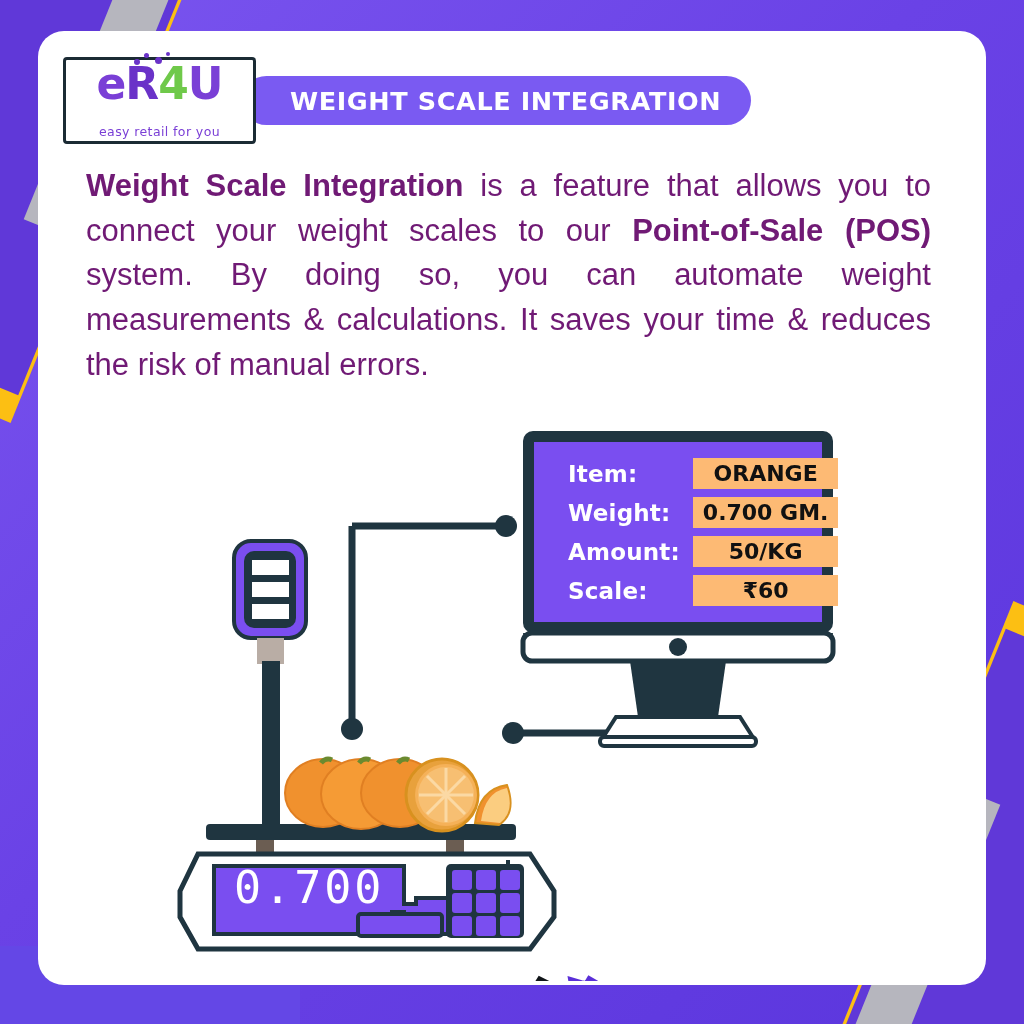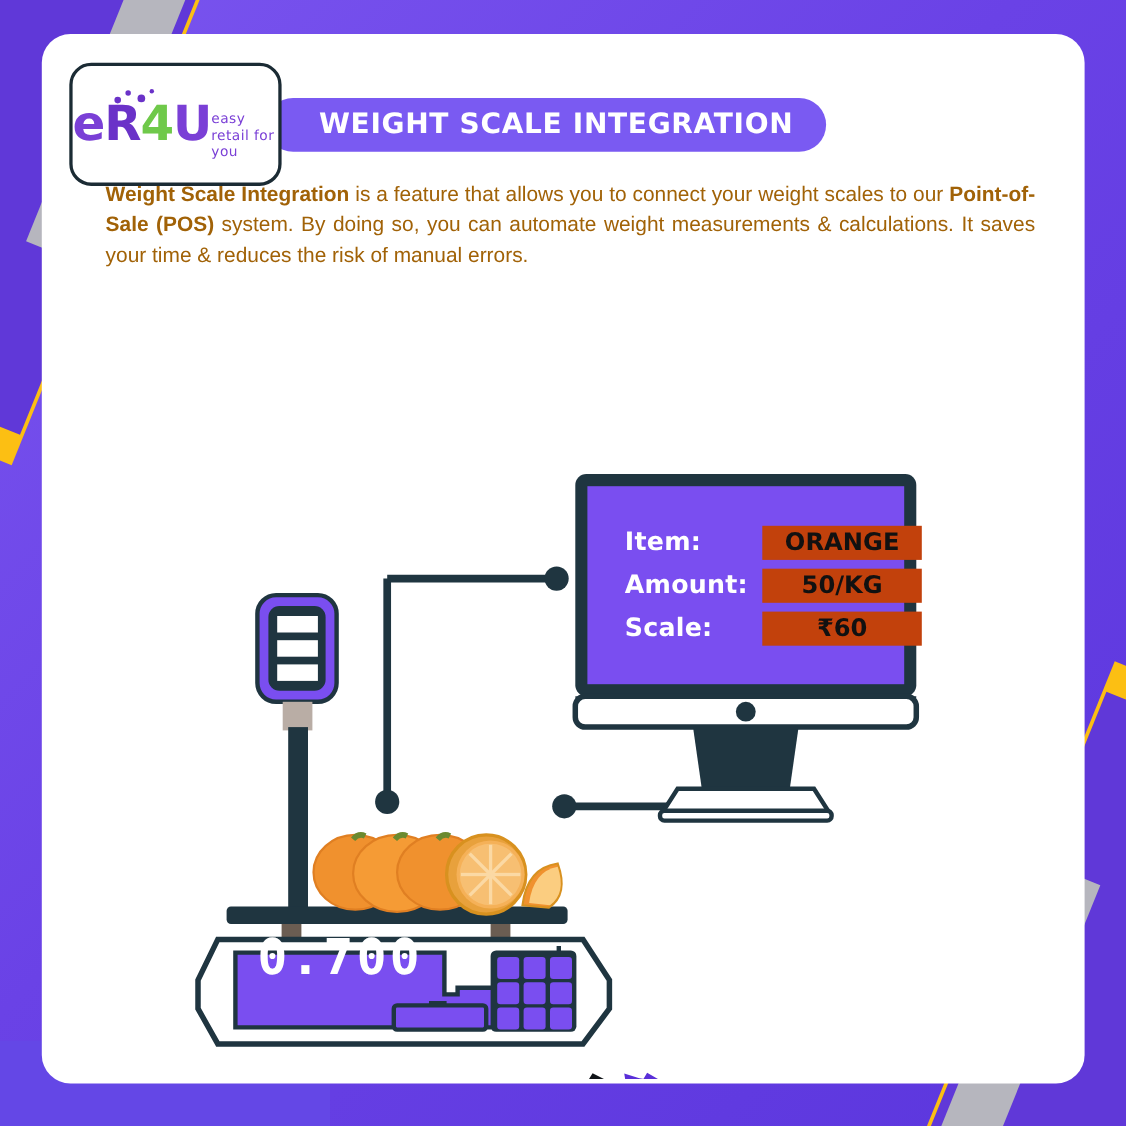--- a/index.html
+++ b/index.html
@@ -42,22 +42,22 @@
     bottom:0;left:0;width:300px;height:78px;background:#6447e6;
   }
   
   .card{
     position:absolute;left:38px;top:31px;width:948px;height:954px;
     background:#ffffff;border-radius:26px;overflow:hidden;
   }
   
   .header{position:absolute;left:25px;top:26px;display:flex;align-items:center;}
   .logo-box{
-    width:193px;height:112px;border:3px solid #1b2b34;border-radius:20px;
-    background:#fff;display:flex;align-items:center;
+    width:193px;height:87px;border:3px solid #1b2b34;border-radius:4px;
+    background:#fff;display:flex;flex-direction:column;align-items:center;
     justify-content:center;box-sizing:border-box;position:relative;z-index:3;
   }
   .logo-main{
     font-size:44px;font-weight:bold;letter-spacing:-1px;line-height:1;
     font-family:"DejaVu Sans", sans-serif;position:relative;
   }
   .logo-e{color:#7a3fd6;}
   .logo-r{color:#6a32c8;}
   .logo-4{color:#6fc94a;}
   .logo-u{color:#7a3fd6;}
@@ -70,48 +70,48 @@
   .title-pill{
     margin-left:-14px;height:49px;background:#7a5af2;border-radius:25px;
     display:flex;align-items:center;padding:0 30px 0 48px;
   }
   .title-pill span{
     color:#fff;font-size:25.5px;font-weight:bold;letter-spacing:.6px;
     font-family:"DejaVu Sans", sans-serif;
   }
   
   .para{
-    position:absolute;left:58px;top:133px;width:845px;
-    font-size:19px;line-height:1.44;color:#a16207;text-align:justify;
+    position:absolute;left:48px;top:133px;width:845px;
+    font-size:31px;line-height:1.44;color:#701a75;text-align:justify;
     font-family:"Liberation Sans", sans-serif;
   }
   .para b{font-weight:bold;}
   
   .scene{position:absolute;left:0;top:330px;width:948px;height:620px;}
   svg.scene-svg{position:absolute;left:0;top:0;}
   
   .mon-screen{
     position:absolute;left:512px;top:82px;width:288px;height:178px;
     display:flex;flex-direction:column;justify-content:center;
     padding-left:18px;box-sizing:border-box;gap:5px;
   }
   .mon-row{display:flex;align-items:center;height:34px;}
   .mon-label{
     color:#ffffff;font-size:23px;font-weight:bold;width:128px;
     font-family:"DejaVu Sans", sans-serif;letter-spacing:.2px;
   }
   .mon-value{
-    background:#c2410c;color:#111;font-size:22px;font-weight:bold;
+    background:#fdba74;color:#111;font-size:22px;font-weight:bold;
     height:31px;width:148px;display:flex;align-items:center;
     justify-content:center;font-family:"DejaVu Sans", sans-serif;
   }
   .scale-digits{
-    position:absolute;left:196px;top:482px;
+    position:absolute;left:196px;top:500px;
     font-size:45px;color:#ffffff;letter-spacing:3px;
-    font-family:"DejaVu Sans Mono", monospace;font-weight:bold;
+    font-family:"DejaVu Sans Mono", monospace;font-weight:normal;
   }
 </style>
 </head>
 <body>
 
 <div class="poster">
 
   <div class="deco tl-yellow"></div>
   <div class="deco tl-purple"></div>
   <div class="deco tl-grey"></div>
@@ -246,20 +246,24 @@
           </g>
         </g>
       </svg>
 
       <div class="mon-screen">
         <div class="mon-row">
           <div class="mon-label">Item:</div>
           <div class="mon-value">ORANGE</div>
         </div>
         <div class="mon-row">
+          <div class="mon-label">Weight:</div>
+          <div class="mon-value">0.700 GM.</div>
+        </div>
+        <div class="mon-row">
           <div class="mon-label">Amount:</div>
           <div class="mon-value">50/KG</div>
         </div>
         <div class="mon-row">
           <div class="mon-label">Scale:</div>
           <div class="mon-value">₹60</div>
         </div>
       </div>
 
       <div class="scale-digits">0.700</div>

